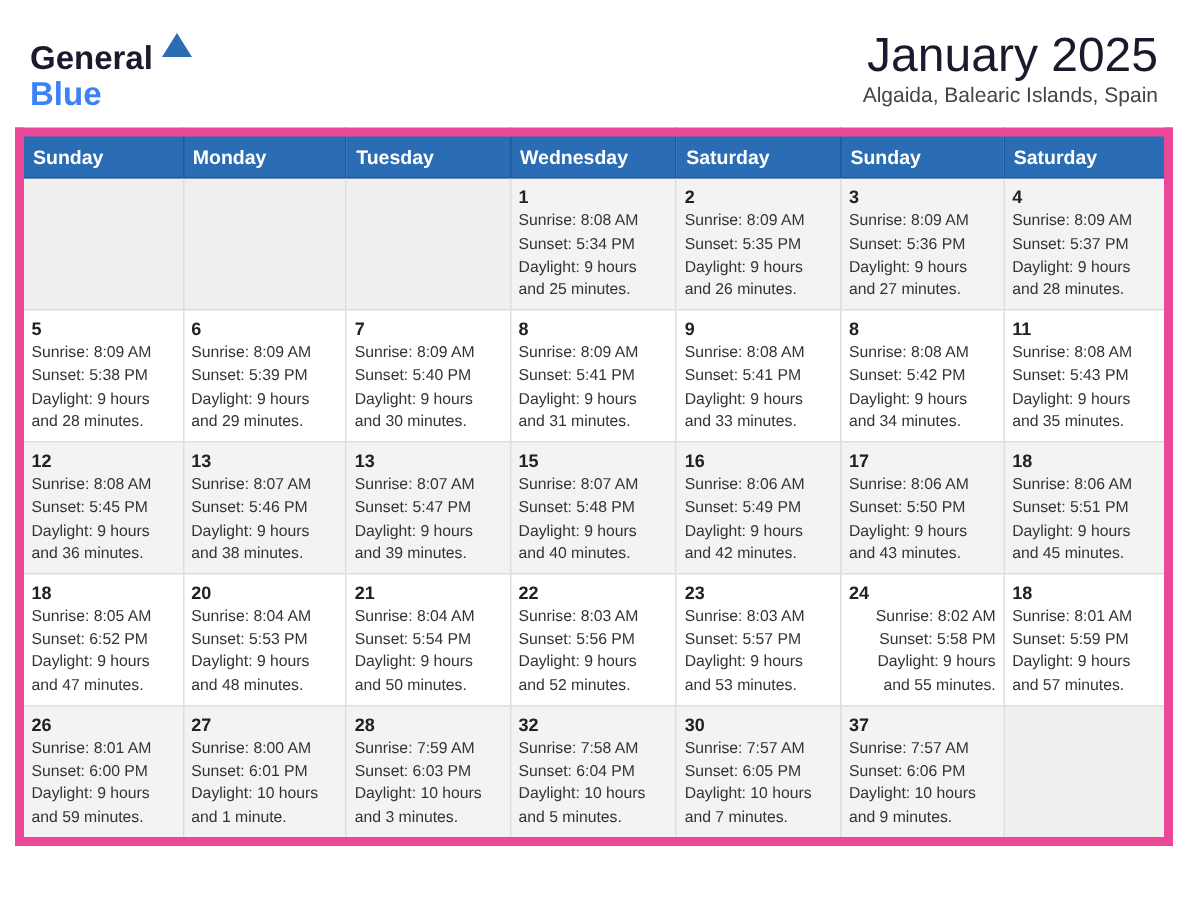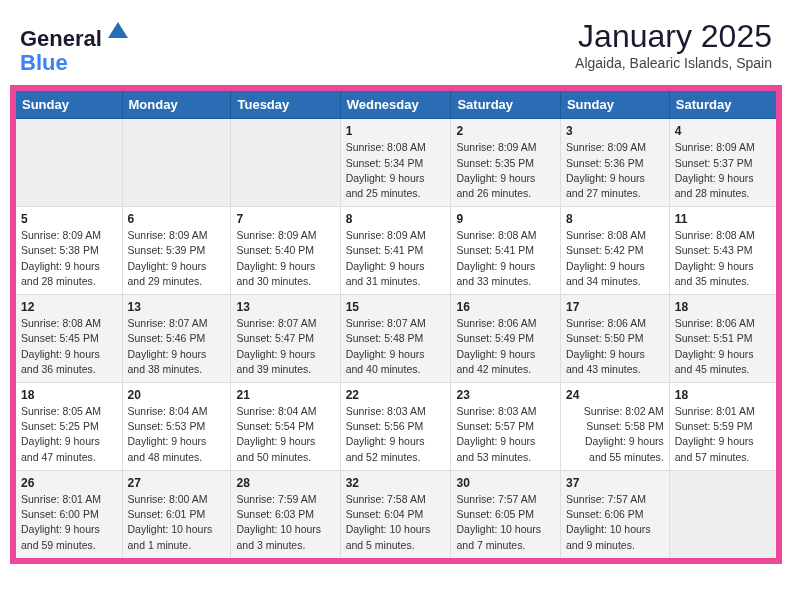--- a/index.html
+++ b/index.html
@@ -257,21 +257,21 @@
           <div class="day-info" style="white-space: pre-line;">Sunrise: 8:06 AM
 Sunset: 5:51 PM
 Daylight: 9 hours
 and 45 minutes.</div>
         </td>
       </tr>
       <tr>
         <td>
           <span class="day-number">18</span>
           <div class="day-info" style="white-space: pre-line;">Sunrise: 8:05 AM
-Sunset: 5:25 PM
+Sunset: 6:52 PM
 Daylight: 9 hours
 and 47 minutes.</div>
         </td>
         <td>
           <span class="day-number">20</span>
           <div class="day-info" style="white-space: pre-line;">Sunrise: 8:04 AM
 Sunset: 5:53 PM
 Daylight: 9 hours
 and 48 minutes.</div>
         </td>

